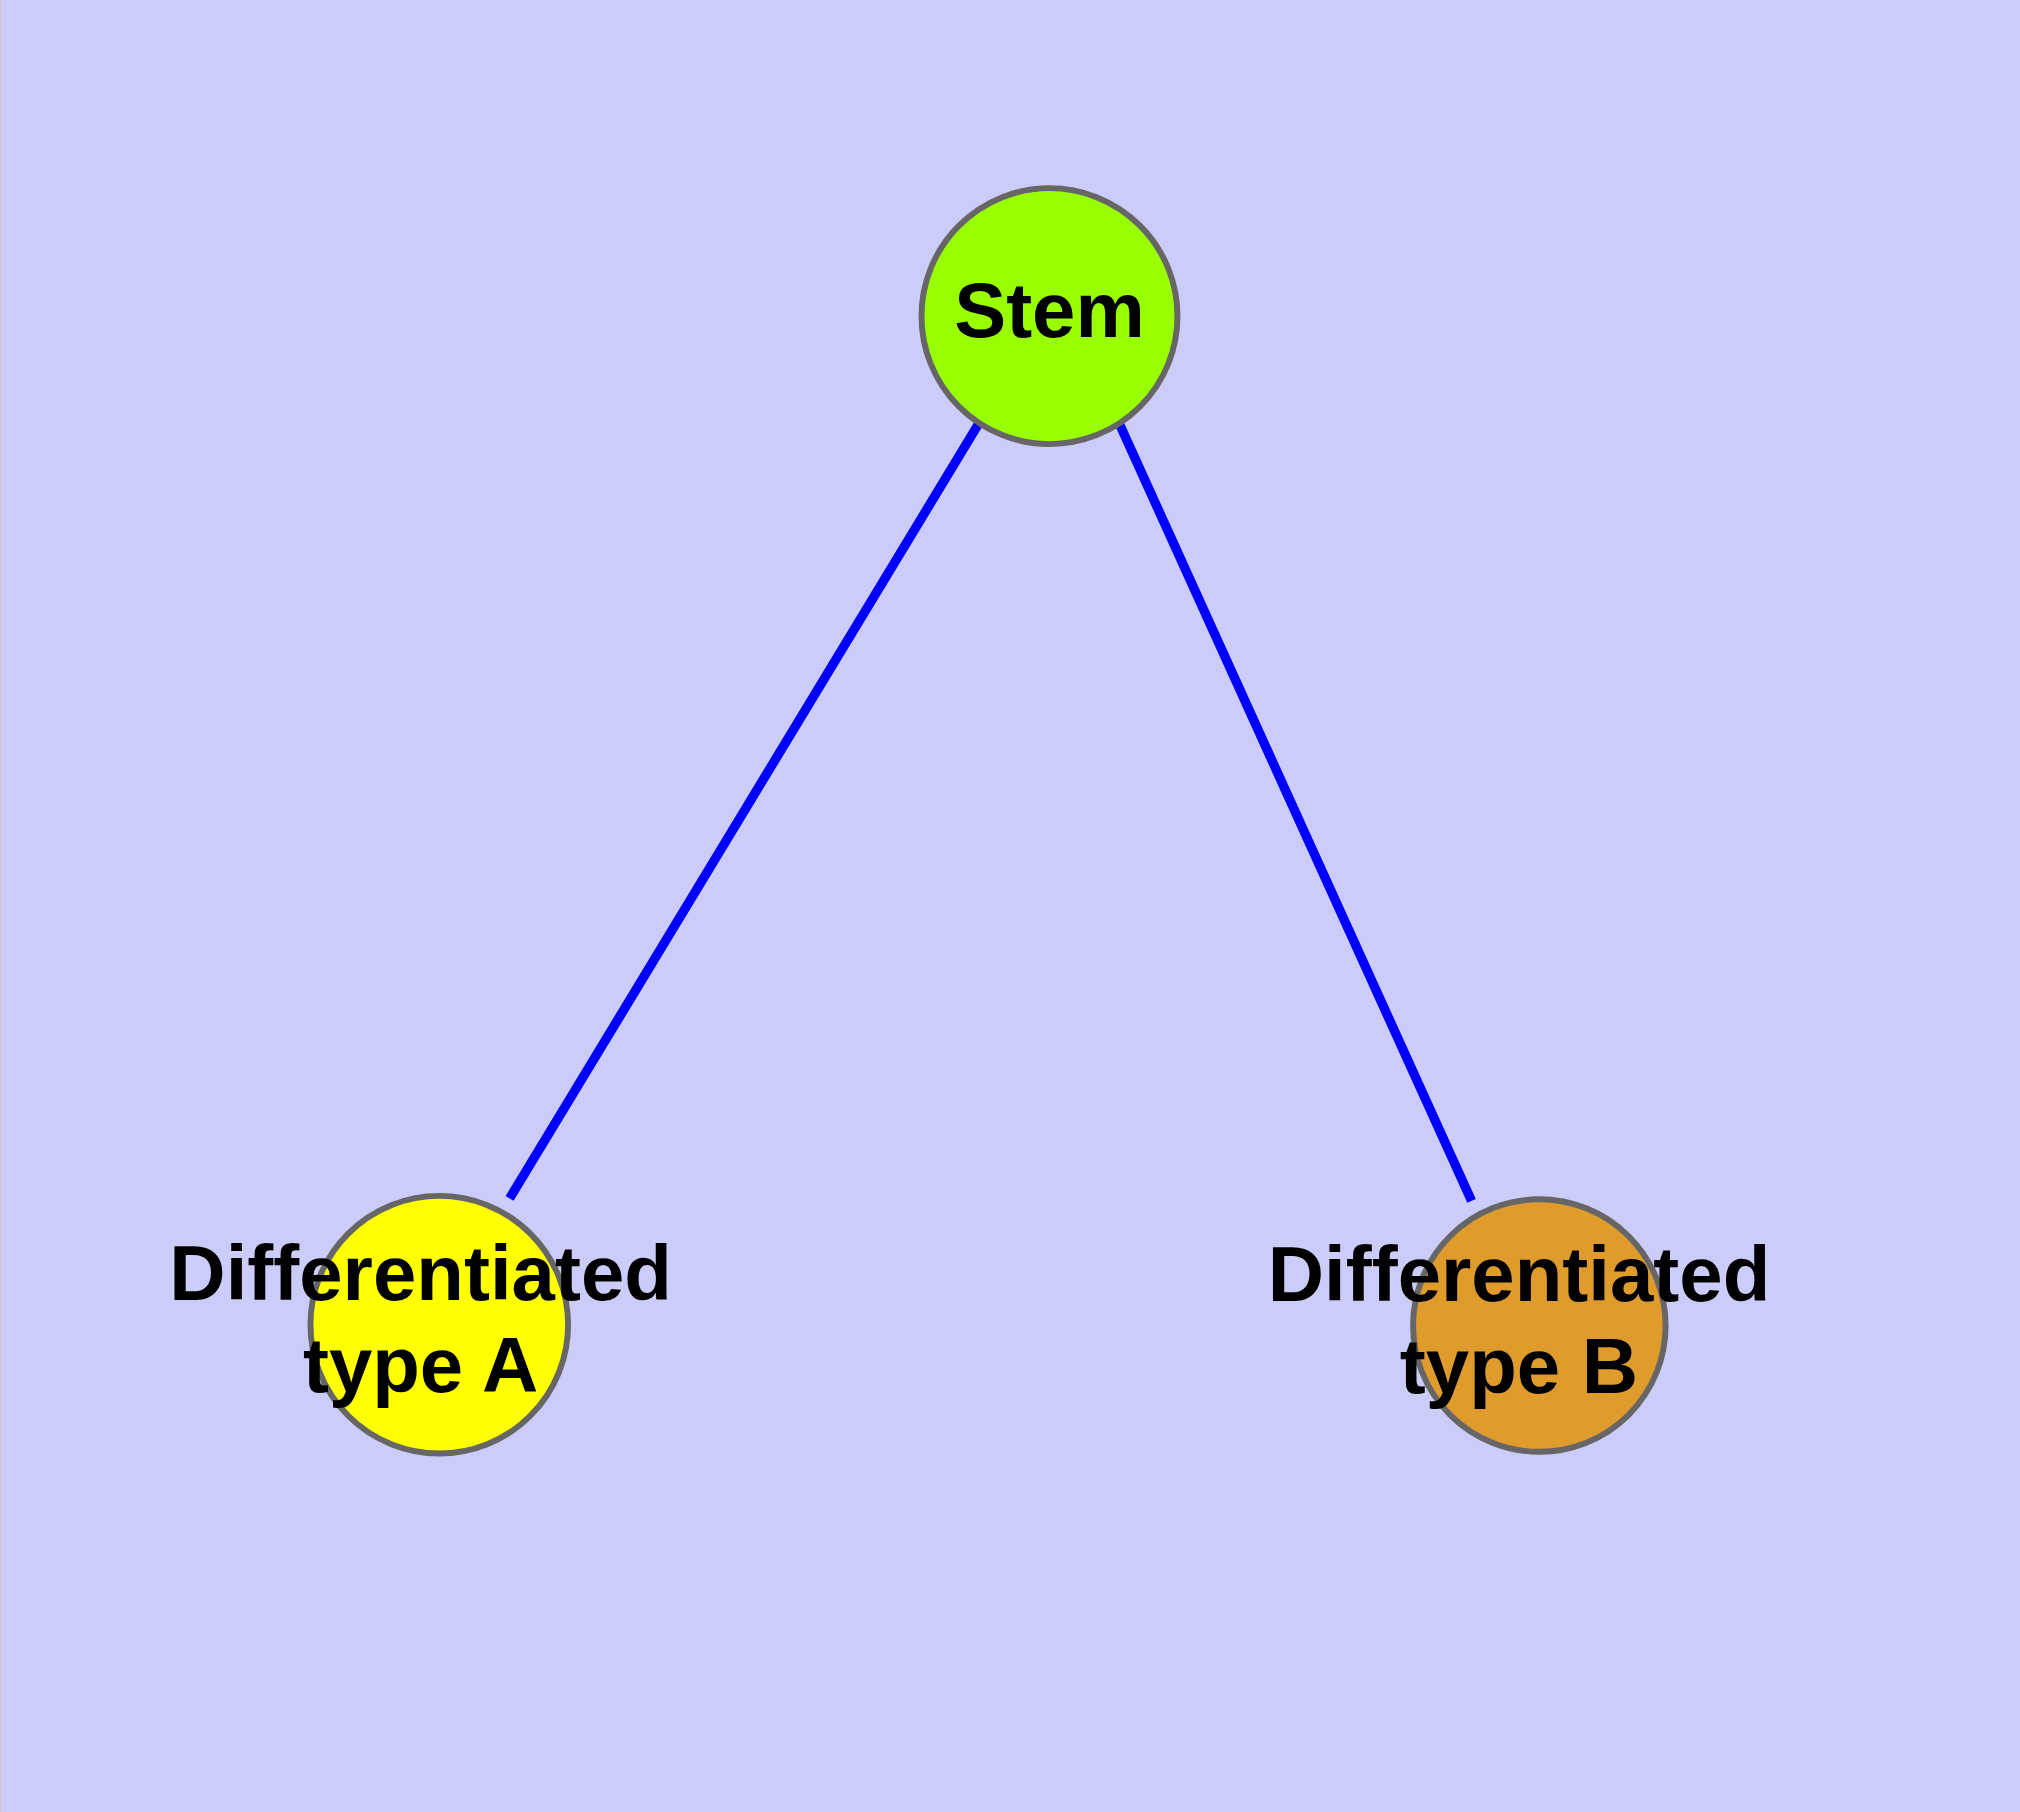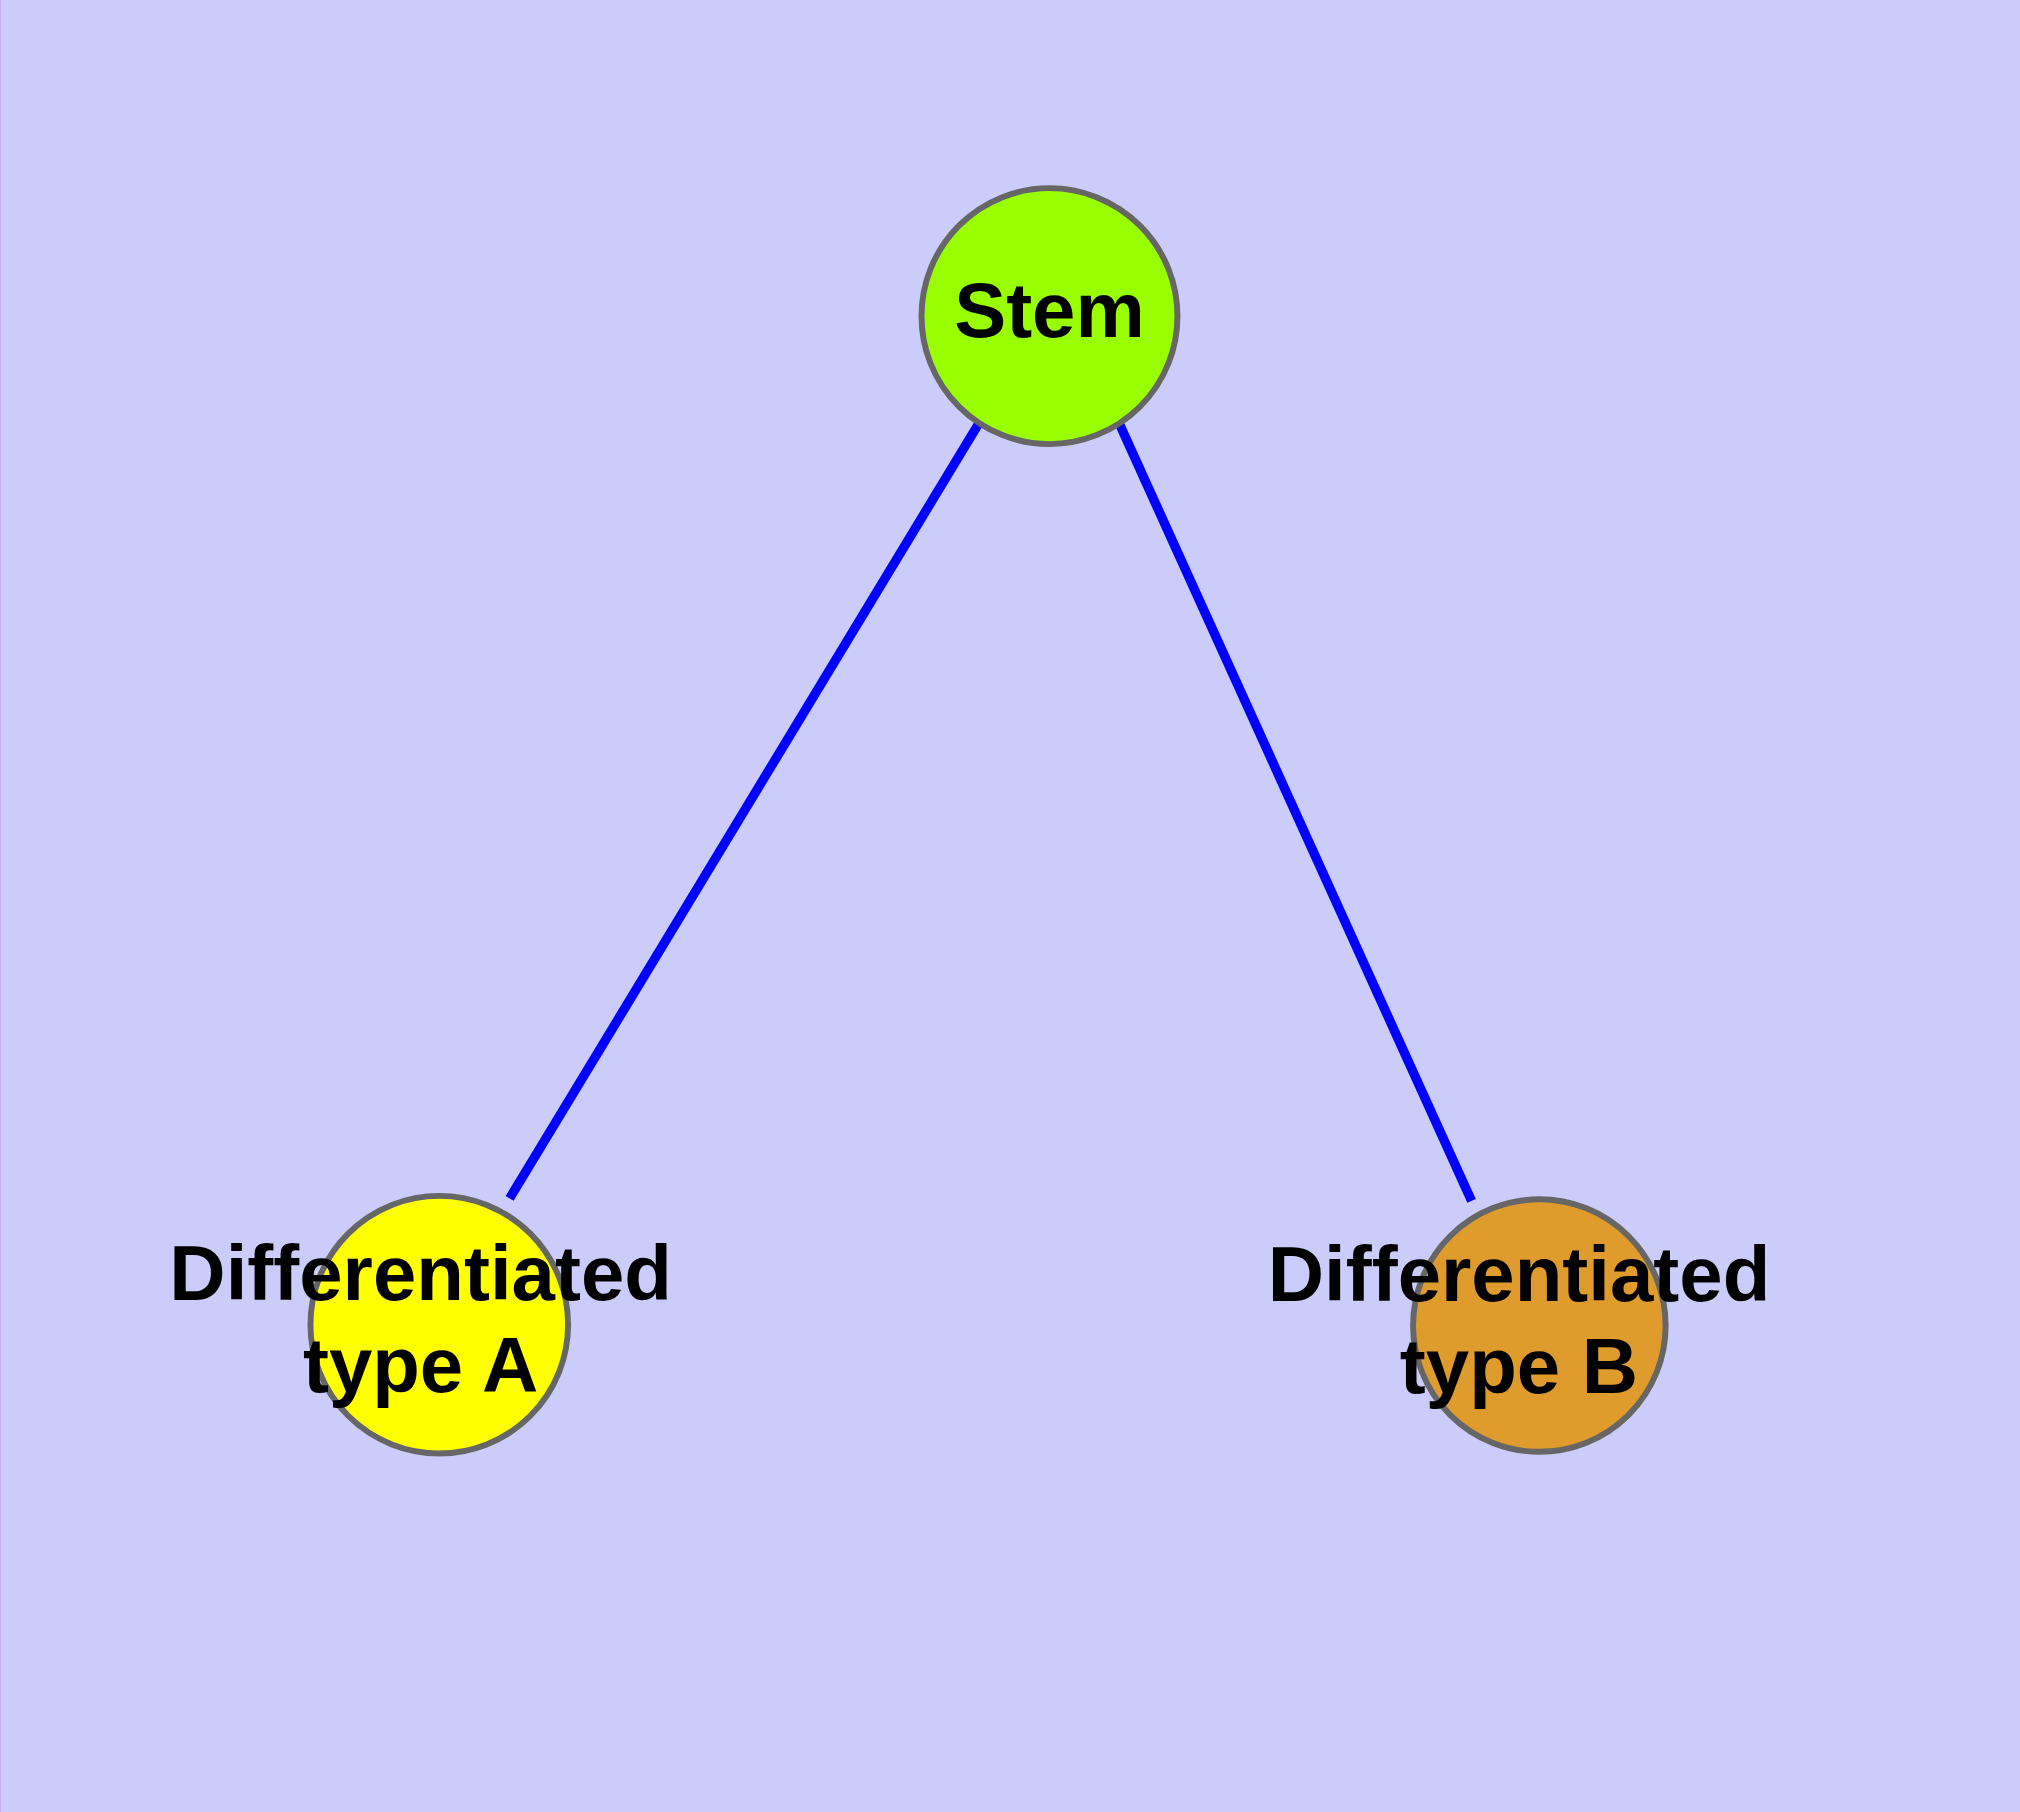--- a/index.html
+++ b/index.html
@@ -8,21 +8,21 @@
     padding: 0;
     background: #ccccfa;
   }
   body {
     font-family: "Liberation Sans", sans-serif;
   }
   #graph-canvas {
     position: relative;
     width: 2021px;
     height: 1812px;
-    background: #d946ef;
+    background: #eab308;
     overflow: hidden;
   }
   #graph-svg {
     position: absolute;
     top: 0;
     left: 0;
     width: 2021px;
     height: 1812px;
     display: block;
   }

